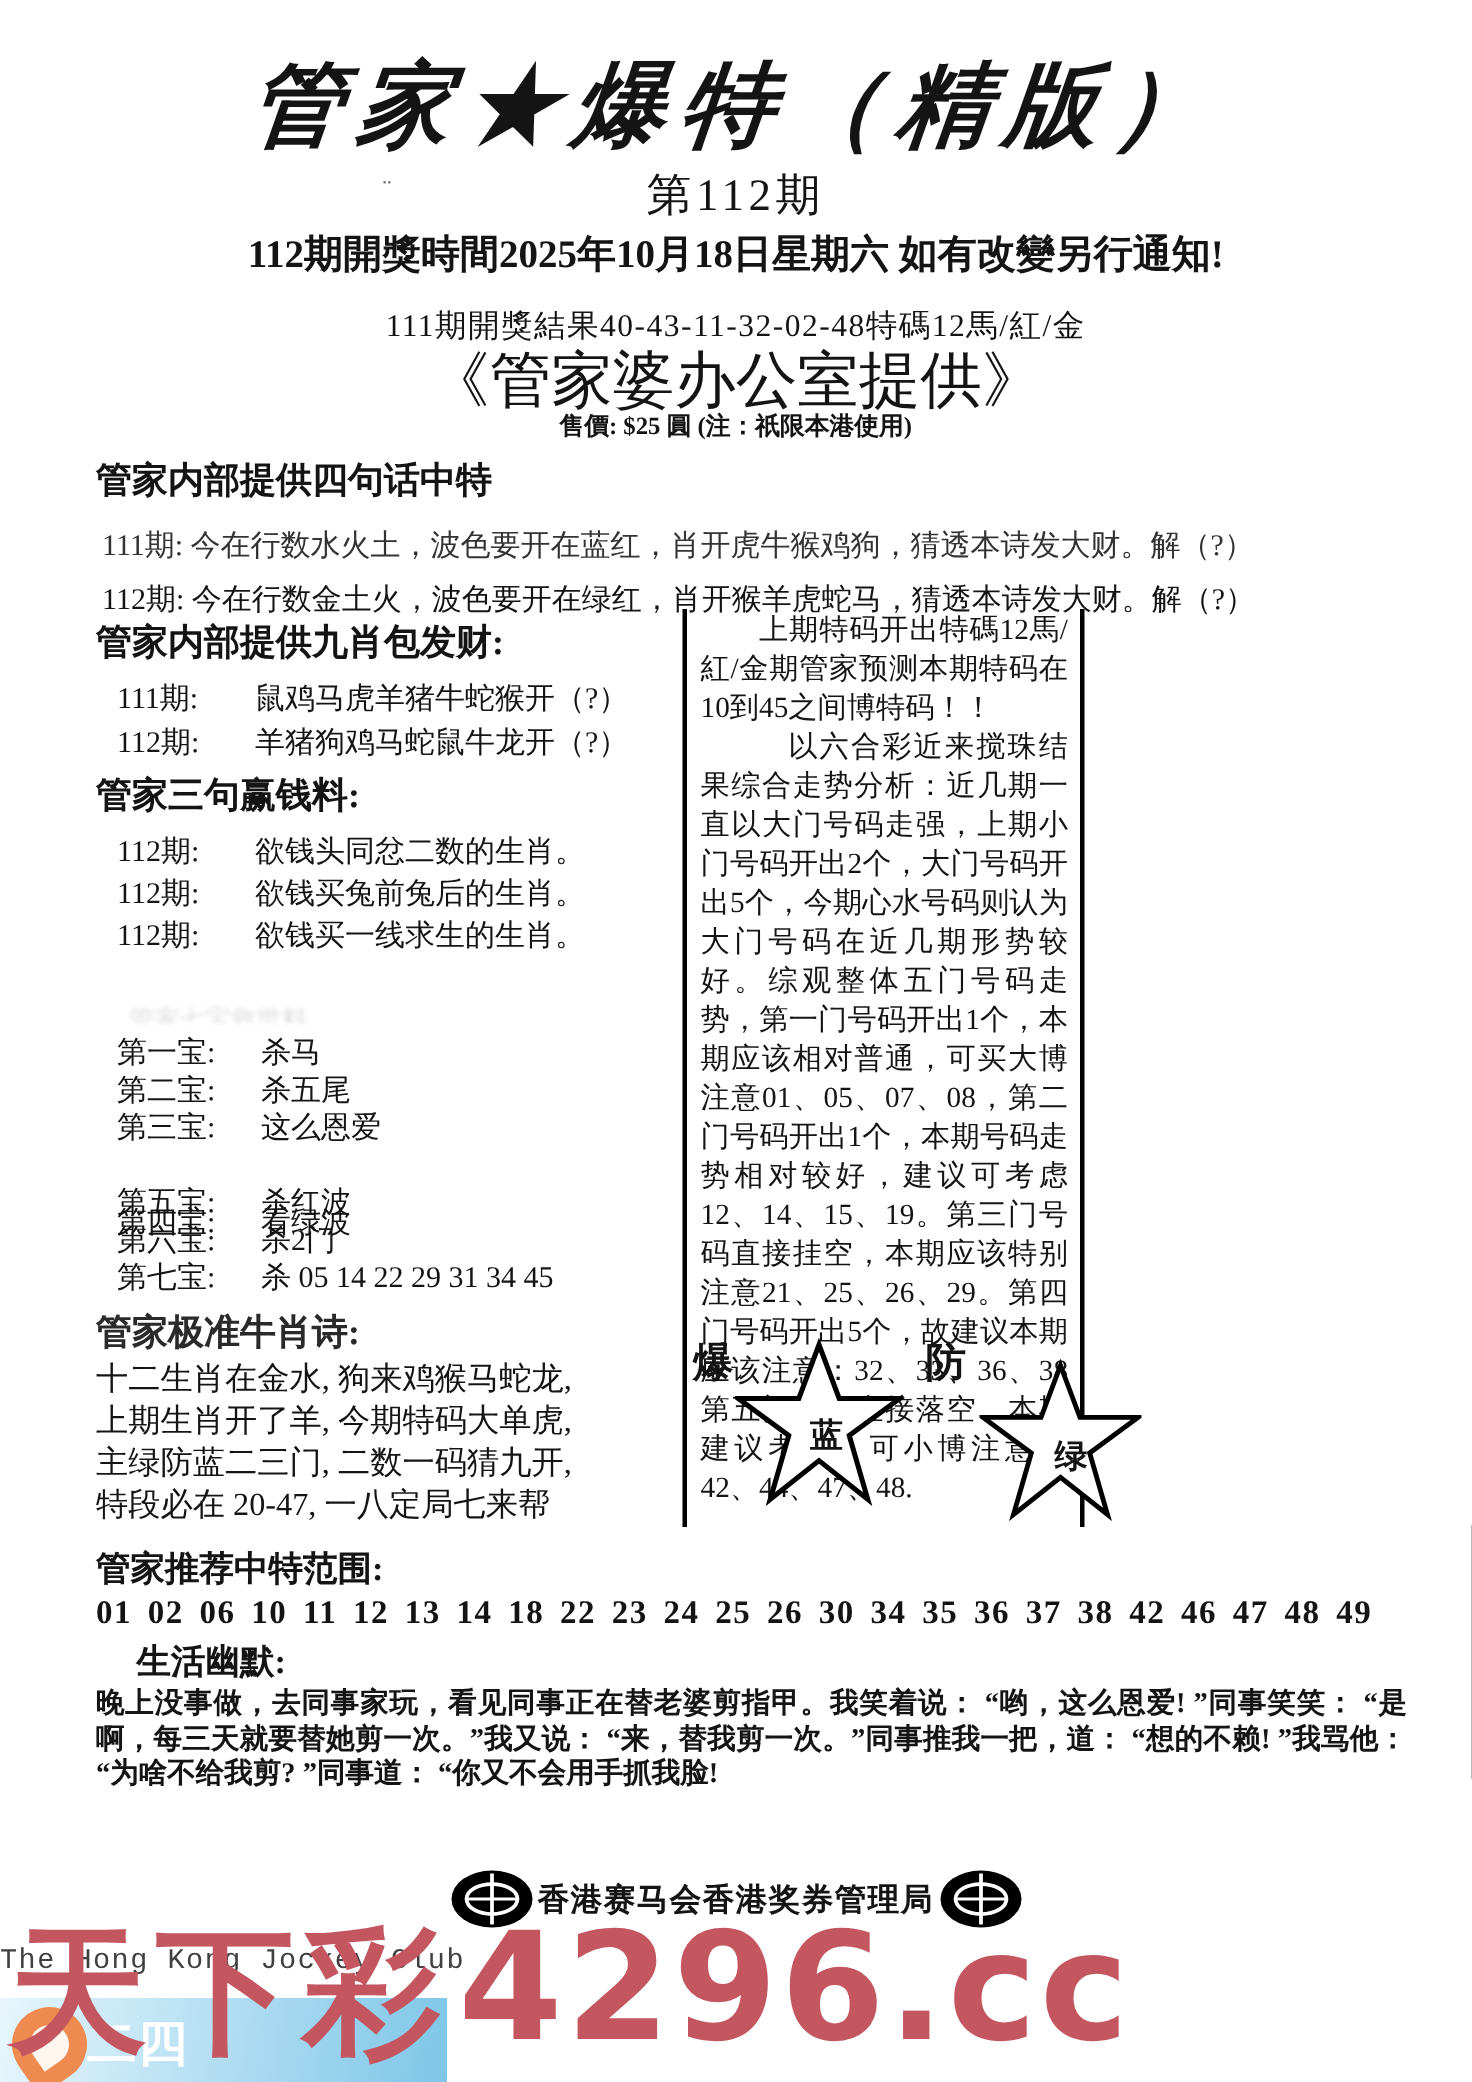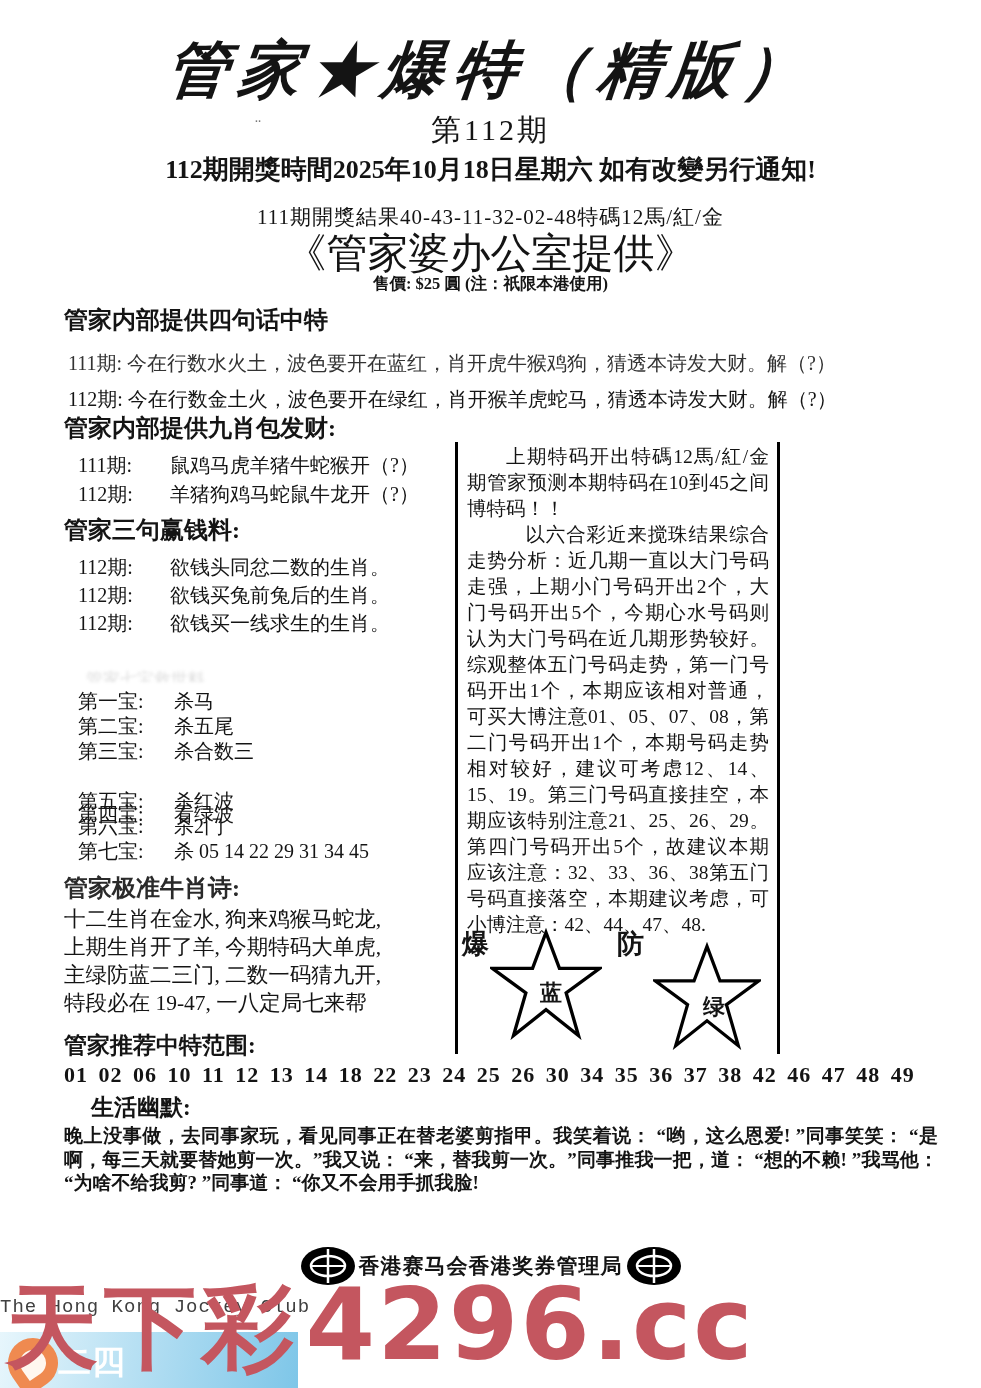--- a/index.html
+++ b/index.html
@@ -31,21 +31,21 @@
   .row-line .lbl-wide{display:inline-block;width:96px;}
   .ghost{
     left:86px;top:668px;width:330px;height:14px;
     color:rgba(60,60,60,0.18);font-size:17px;filter:blur(1.5px);
     overflow:hidden;white-space:nowrap;
   }
   .poem-line{left:64px;font-size:21.5px;white-space:nowrap;}
 
   
   .right-col{
-    left:455px;top:442px;width:325px;height:612px;
+    left:455px;top:406px;width:268px;height:612px;
     border-left:3px solid #000;border-right:3px solid #000;
     box-sizing:border-box;padding:2px 8px 0 9px;
   }
   .right-col p{
     margin:0;font-size:19.5px;line-height:26px;text-align:justify;
     text-justify:inter-character;
   }
   .right-col p.p1{text-indent:2em;}
   .right-col p.p2{text-indent:3em;}
   .star-row{position:absolute;left:4px;bottom:2px;width:310px;height:132px;}
@@ -140,40 +140,40 @@
   </div>
 
   <div class="abs ghost">管家七宝救世料</div>
   <div class="row-line" style="top:688px;">
     <span class="lbl-wide">第一宝:</span><span>杀马</span>
   </div>
   <div class="row-line" style="top:713px;">
     <span class="lbl-wide">第二宝:</span><span>杀五尾</span>
   </div>
   <div class="row-line" style="top:738px;">
-    <span class="lbl-wide">第三宝:</span><span>杀合数三</span>
+    <span class="lbl-wide">第三宝:</span><span>这么恩爱</span>
   </div>
   <div class="row-line" style="top:801px;">
     <span class="lbl-wide">第四宝:</span><span>看绿波</span>
   </div>
   <div class="row-line" style="top:788px;">
     <span class="lbl-wide">第五宝:</span><span>杀红波</span>
   </div>
   <div class="row-line" style="top:813px;">
     <span class="lbl-wide">第六宝:</span><span>杀2门</span>
   </div>
   <div class="row-line" style="top:838px;">
     <span class="lbl-wide">第七宝:</span><span>杀 05 14 22 29 31 34 45</span>
   </div>
 
   <div class="abs sec-h" style="top:872px;color:#2a2a2a;">管家极准牛肖诗:</div>
   <div class="abs poem-line" style="top:904px;">十二生肖在金水, 狗来鸡猴马蛇龙,</div>
   <div class="abs poem-line" style="top:932px;">上期生肖开了羊, 今期特码大单虎,</div>
   <div class="abs poem-line" style="top:960px;">主绿防蓝二三门, 二数一码猜九开,</div>
-  <div class="abs poem-line" style="top:988px;">特段必在 19-47, 一八定局七来帮</div>
+  <div class="abs poem-line" style="top:988px;">特段必在 20-47, 一八定局七来帮</div>
 
   <div class="abs right-col">
     <p class="p1">上期特码开出特碼12馬/紅/金期管家预测本期特码在10到45之间博特码！！</p>
     <p class="p2">以六合彩近来搅珠结果综合走势分析：近几期一直以大门号码走强，上期小门号码开出2个，大门号码开出5个，今期心水号码则认为大门号码在近几期形势较好。综观整体五门号码走势，第一门号码开出1个，本期应该相对普通，可买大博注意01、05、07、08，第二门号码开出1个，本期号码走势相对较好，建议可考虑12、14、15、19。第三门号码直接挂空，本期应该特别注意21、25、26、29。第四门号码开出5个，故建议本期应该注意：32、33、36、38第五门号码直接落空，本期建议考虑，可小博注意：42、44、47、48.</p>
     <div class="star-row">
       <div class="star-group g1" style="left:0;">
         <span class="star-prefix">爆</span>
         <svg width="112" height="112" viewBox="0 0 100 100">
           <polygon points="50,4 62,36 98,36 68,58 79,96 50,73 21,96 32,58 2,36 38,36" fill="#ffffff" stroke="#000000" stroke-width="3" stroke-linejoin="miter"></polygon>
         </svg>

